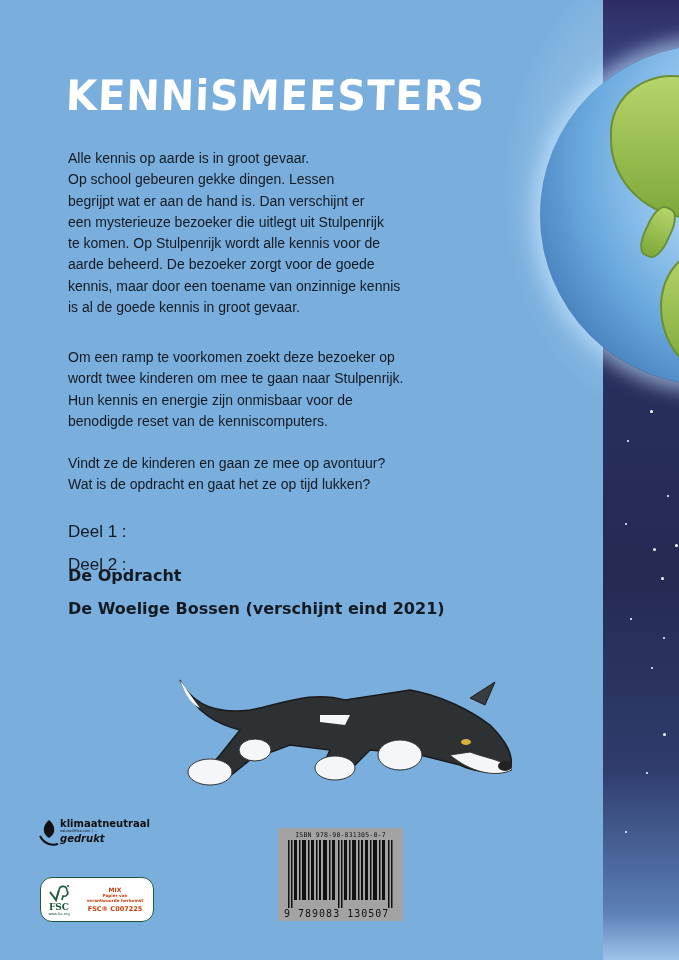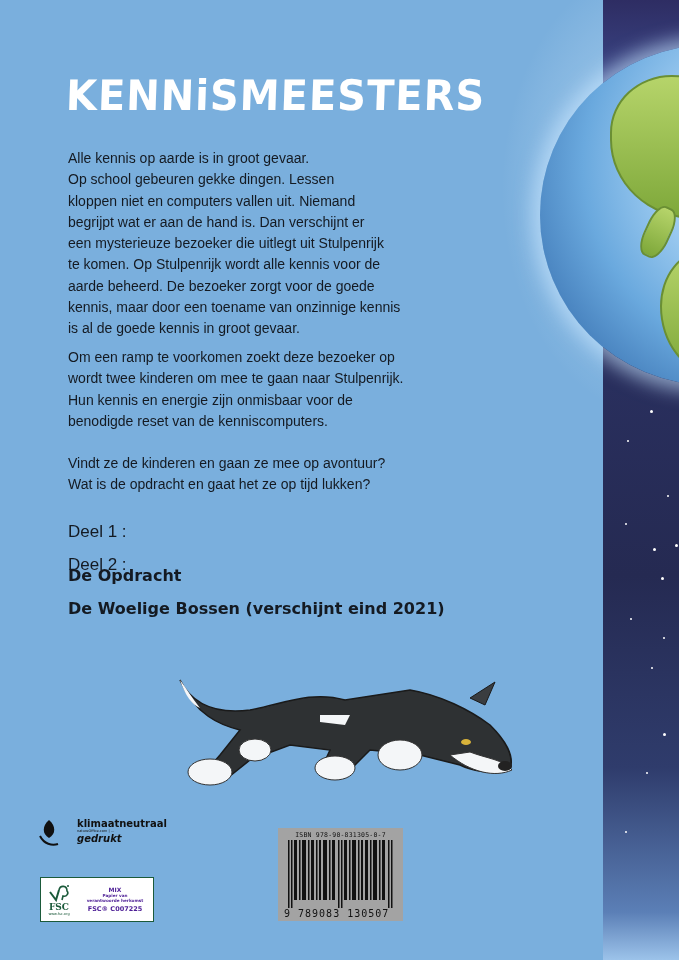--- a/index.html
+++ b/index.html
@@ -18,31 +18,31 @@
   .title { position:absolute; left:66px; top:72px; color:#fff; font-family:"DejaVu Sans", sans-serif;
            font-size:40px; font-weight:bold; letter-spacing:1px; transform:scaleY(1.05) skewX(-2deg); }
   .para { position:absolute; left:68px; width:470px; color:#141a22; font-family:"Liberation Sans", sans-serif;
           font-size:14px; line-height:21.3px; }
   .para p { margin:0; }
   .parts { position:absolute; left:68px; top:522px; color:#141a22; font-family:"Liberation Sans", sans-serif; font-size:17px; }
   .parts .row { height:33px; display:flex;flex-direction:column; }
   .parts .lbl { width:80px; }
   .parts .ttl { font-family:"DejaVu Sans", sans-serif; font-weight:bold; font-size:16px;margin-top:24px; }
   .dog { position:absolute; left:170px; top:660px; width:360px; height:130px; }
-  .klimaat { position:absolute; left:38px; top:818px; display:flex; align-items:flex-start; gap:17px; }
+  .klimaat { position:absolute; left:38px; top:818px; display:flex; align-items:flex-start; gap:0; }
   .klimaat .txt { font-family:"DejaVu Sans", sans-serif; color:#111; }
   .klimaat .t1 { font-size:10px; font-weight:bold; line-height:11px; }
   .klimaat .t2 { font-size:3.5px; line-height:5px; }
   .klimaat .t3 { font-size:10px; font-weight:bold; line-height:10px;font-style:italic; }
   .fsc { position:absolute; left:40px; top:877px; width:112px; height:43px; background:#fff; border:1px solid #1b5a3a;
-         border-radius:0; display:flex; }
+         border-radius:12px; display:flex; }
   .fsc .logo { width:36px; display:flex; flex-direction:column; align-items:center; justify-content:center; color:#1b5a3a; }
   .fsc .logo .f { font-family:"DejaVu Serif", serif; font-weight:bold; font-size:9px; }
   .fsc .logo .u { font-size:3.5px; }
-  .fsc .info { flex:1; display:flex; flex-direction:column; align-items:center; justify-content:center; color:#4c1d95;
+  .fsc .info { flex:1; display:flex; flex-direction:column; align-items:center; justify-content:center; color:#c2410c;
                font-family:"DejaVu Sans", sans-serif; text-align:center; }
   .fsc .mix { font-size:6px; font-weight:bold; }
   .fsc .pap { font-size:4.2px; font-weight:bold; line-height:5px; }
   .fsc .code { font-size:6.5px; font-weight:bold; margin-top:2px; }
   .barcode { position:absolute; left:278px; top:828px; width:125px; height:93px; background:#a3a3a3; }
   .barcode .isbn { position:absolute; left:0; width:125px; top:3px; text-align:center; font-family:"DejaVu Sans Mono", monospace;
                    font-size:6.5px; color:#111; letter-spacing:0.2px; }
   .barcode .bars { position:absolute; left:10px; top:12px; width:105px; height:68px; }
   .barcode .num { position:absolute; left:6px; top:80px; font-family:"DejaVu Sans Mono", monospace; font-size:10px; color:#111; letter-spacing:1px; }
 </style>
@@ -74,21 +74,20 @@
     <div class="land" style="left:105px;top:160px;width:22px;height:50px;border-radius:40%;transform:rotate(25deg);"></div>
     <div class="land" style="left:120px;top:205px;width:95px;height:120px;border-radius:50% 45% 40% 60%;"></div>
 
   </div>
 
   <div class="title">KENNiSMEESTERS</div>
 
   <div class="para" style="top:148px;">
     <p>Alle kennis op aarde is in groot gevaar.</p>
     <p>Op school gebeuren gekke dingen. Lessen</p>
-    <p>kloppen niet en computers vallen uit. Niemand</p>
     <p>begrijpt wat er aan de hand is. Dan verschijnt er</p>
     <p>een mysterieuze bezoeker die uitlegt uit Stulpenrijk</p>
     <p>te komen. Op Stulpenrijk wordt alle kennis voor de</p>
     <p>aarde beheerd. De bezoeker zorgt voor de goede</p>
     <p>kennis, maar door een toename van onzinnige kennis</p>
     <p>is al de goede kennis in groot gevaar.</p>
   </div>
 
   <div class="para" style="top:347px;">
     <p>Om een ramp te voorkomen zoekt deze bezoeker op</p>

